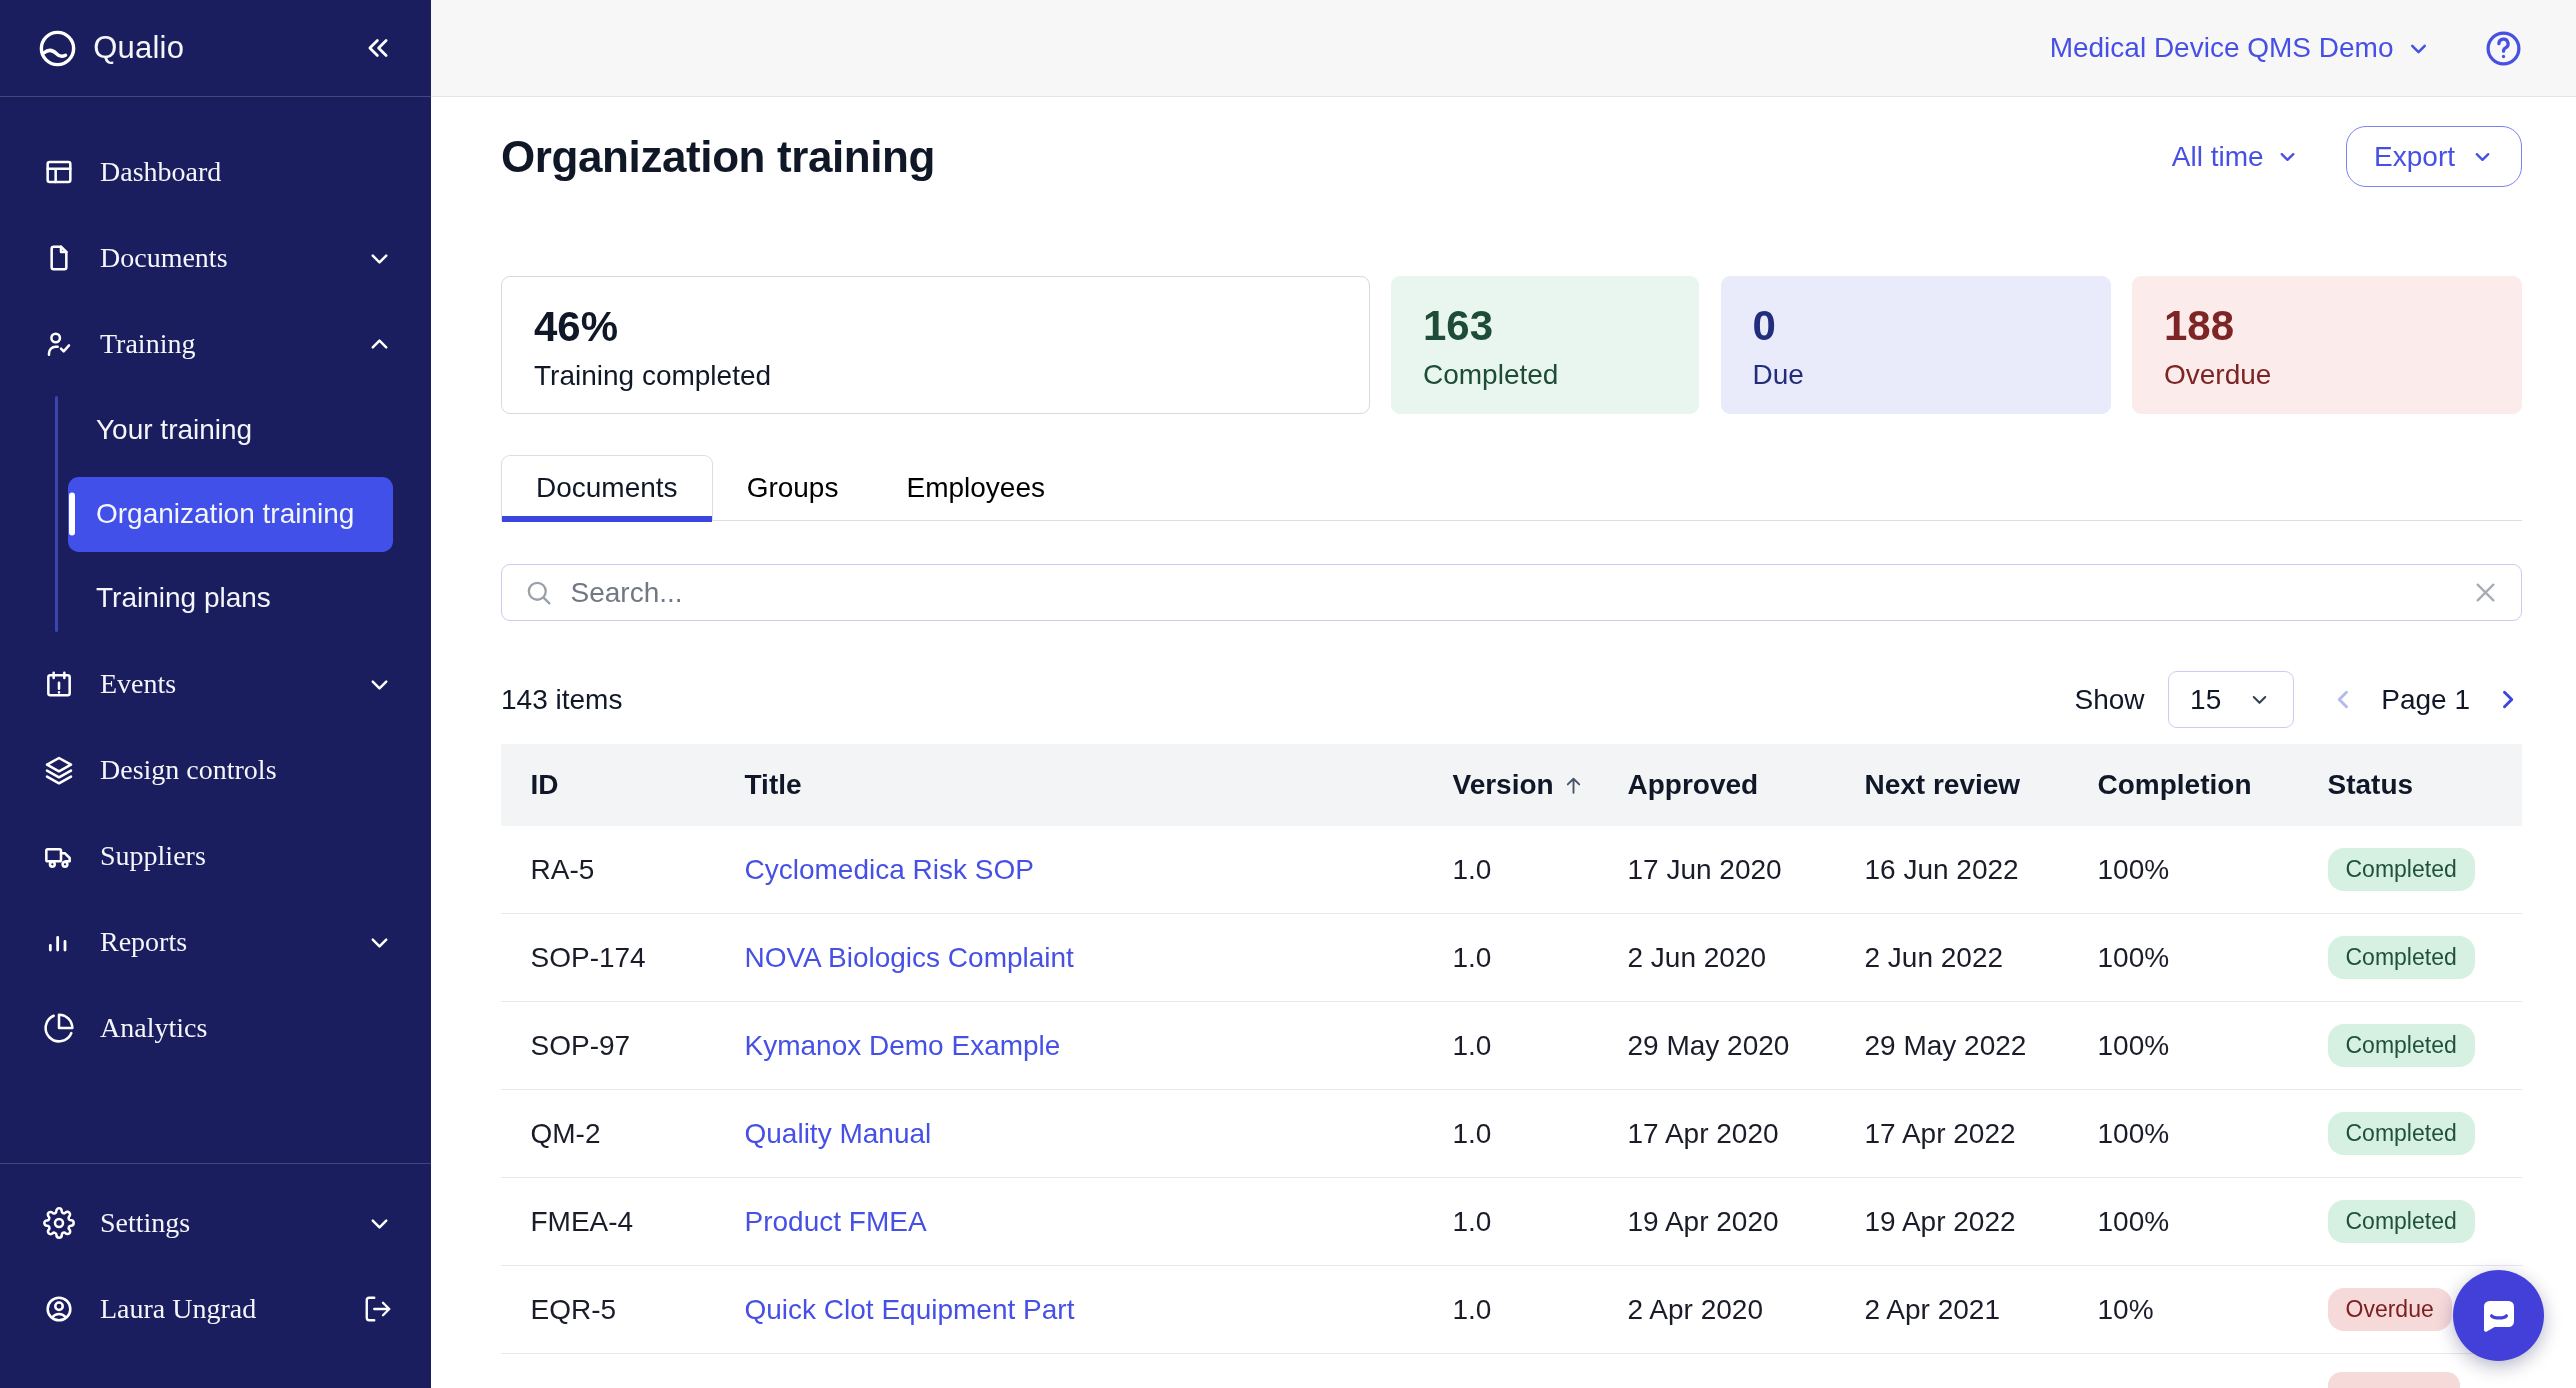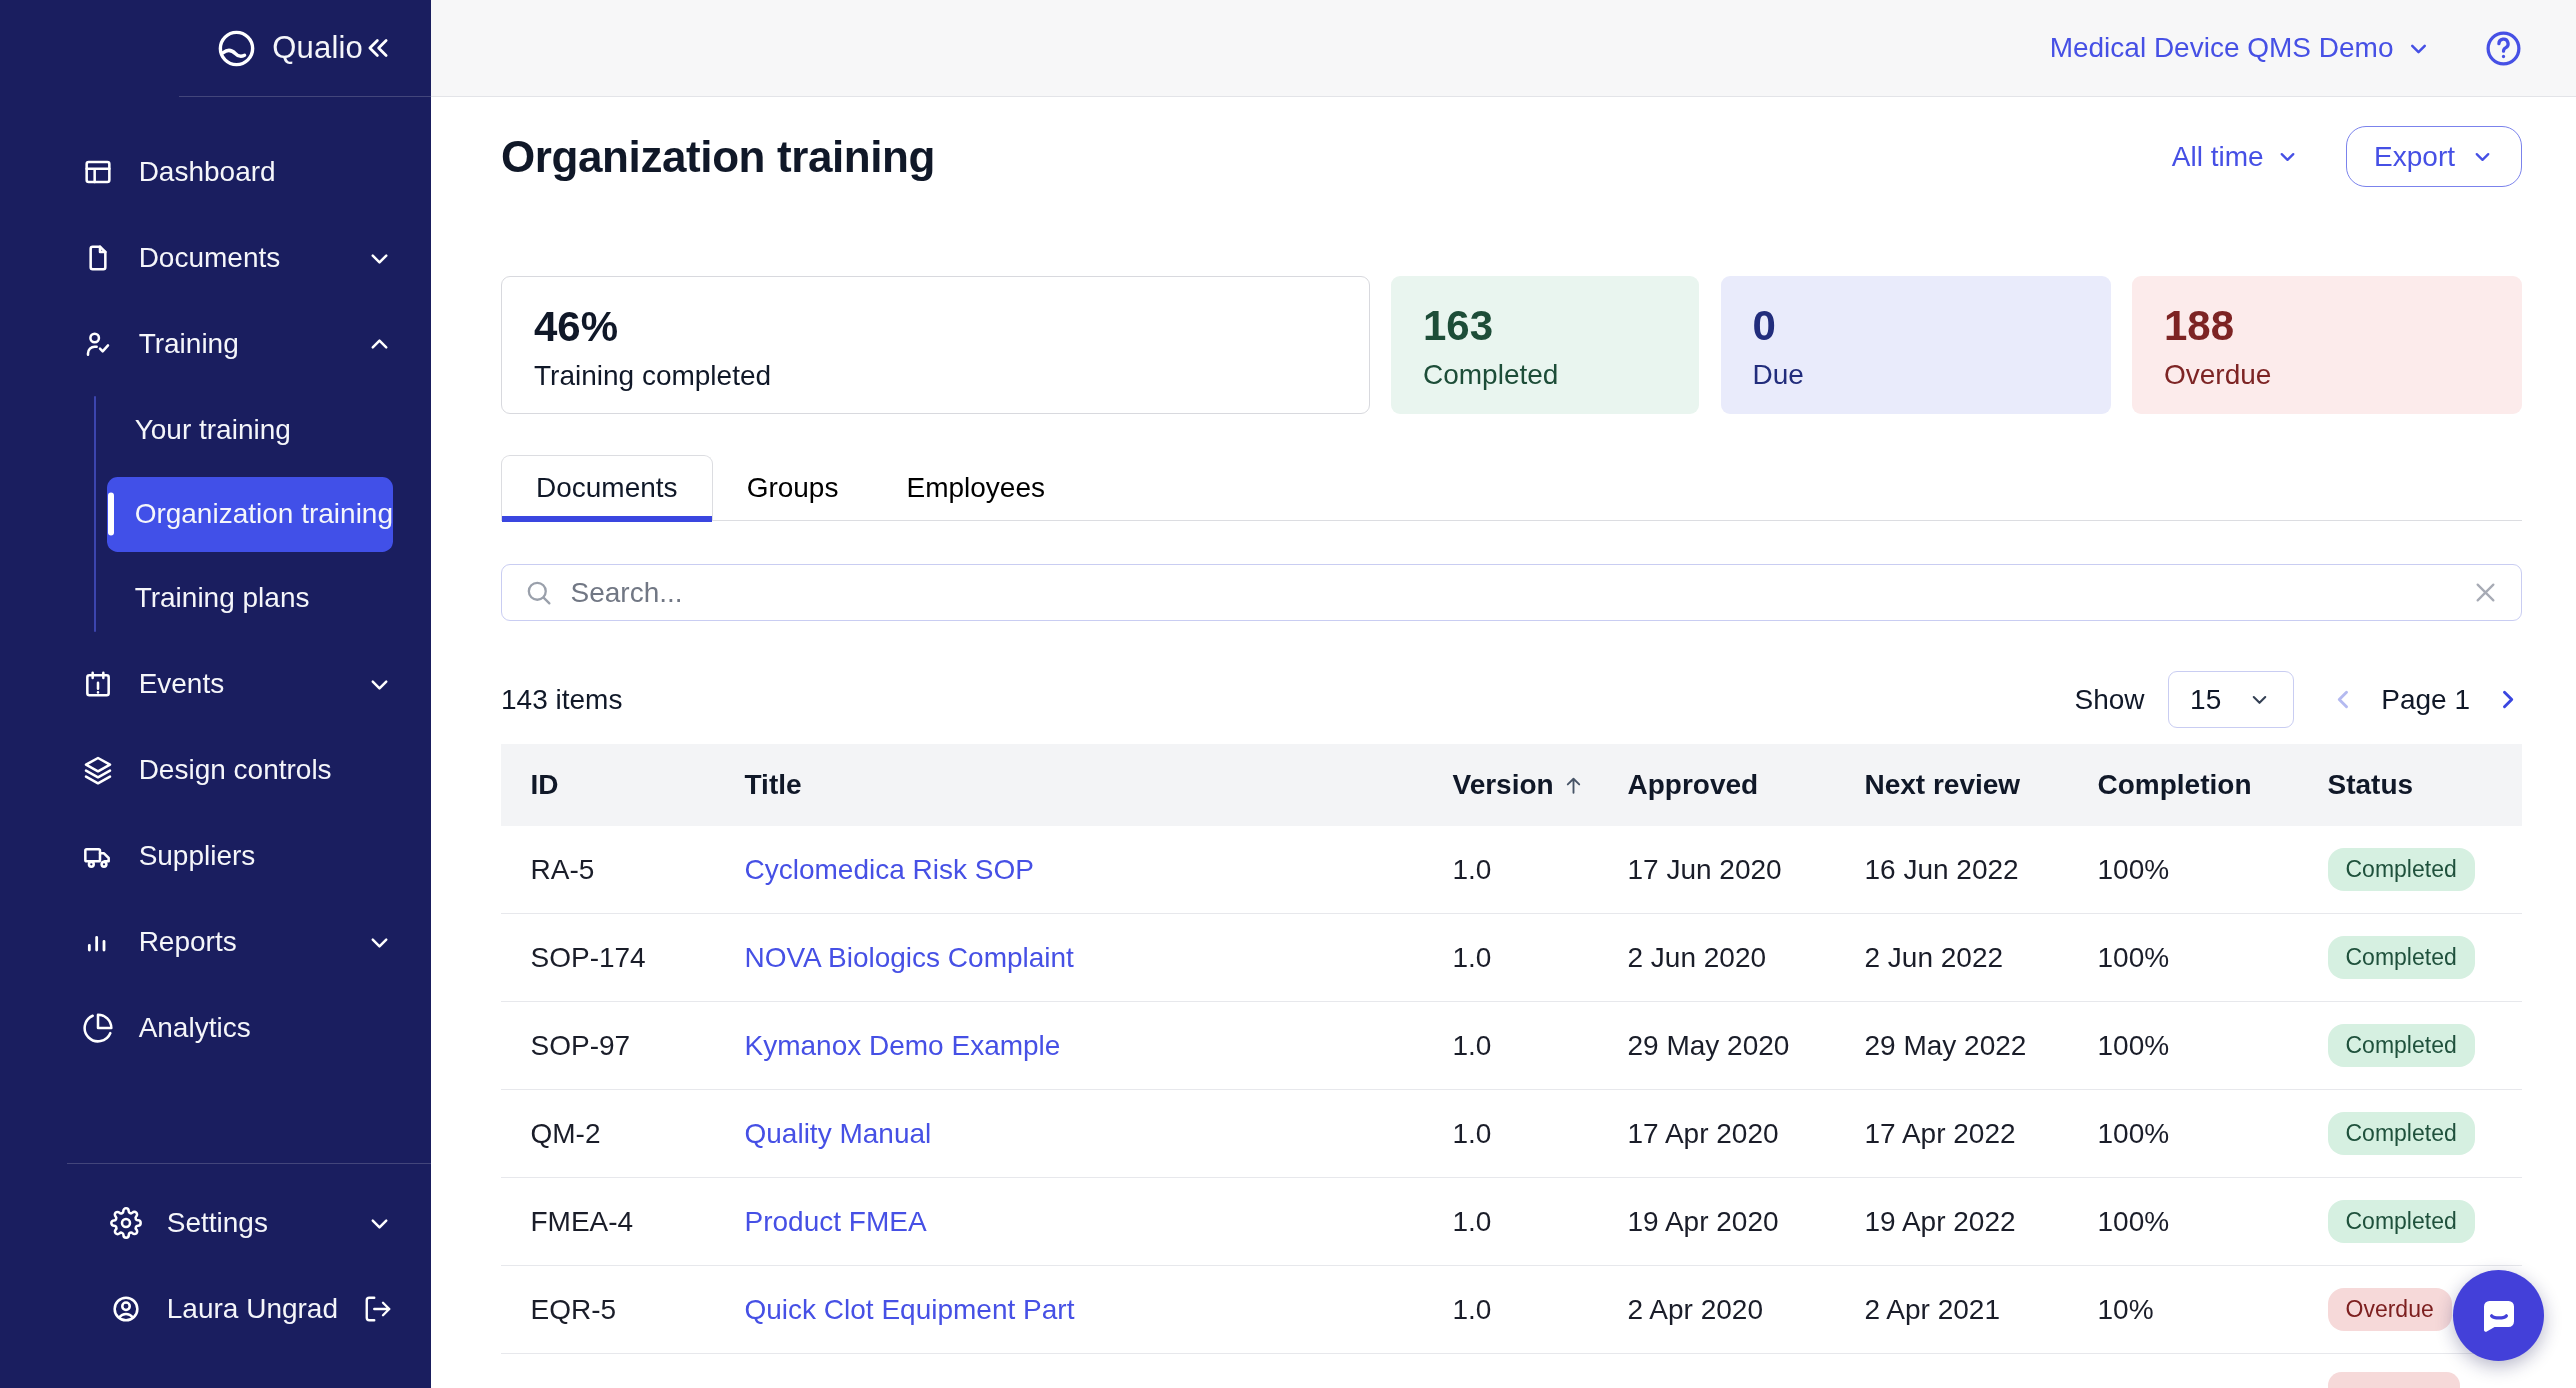--- a/index.html
+++ b/index.html
@@ -6,35 +6,35 @@
   body{
     width:2576px;height:1388px;overflow:hidden;position:relative;
     font-family:"Liberation Sans","DejaVu Sans",sans-serif;
     background:#ffffff;color:#101828;
   }
   svg{display:block;}
 
   
   .sidebar{
     position:absolute;left:0;top:0;width:431px;height:1388px;
-    background:#1a1e5f;color:#f5f6fa;display:flex;flex-direction:column;align-items:flex-end;
+    background:#1a1e5f;color:#f5f6fa;display:flex;flex-direction:column;
   }
   .brand-row{
     height:97px;flex:0 0 97px;display:flex;align-items:center;
     padding:0 38px 0 36px;box-sizing:border-box;
     border-bottom:0.9px solid rgba(255,255,255,0.18);
   }
   .brand-logo{width:43px;height:43px;color:#fff;}
   .brand-name{font-size:31px;font-weight:500;margin-left:14.3px;letter-spacing:0.2px;}
   .collapse-btn{margin-left:auto;width:30px;height:30px;color:#fff;cursor:pointer;}
 
   .nav{padding-top:32px;display:flex;flex-direction:column;}
   .nav-item{
     height:86px;display:flex;align-items:center;gap:25px;
-    padding-left:43px;padding-right:38px;font-size:28px;cursor:pointer;white-space:nowrap;
+    padding-left:43px;padding-right:38px;font-size:28px;cursor:pointer;white-space:nowrap;font-family:Liberation Serif, serif;
   }
   .nav-item .nav-icon{width:32px;height:32px;flex:0 0 32px;color:#fff;}
   .nav-item .chev{margin-left:auto;width:27px;height:27px;color:#fff;}
 
   .subnav{position:relative;}
   .subnav::before{
     content:"";position:absolute;left:55px;top:9px;bottom:9px;width:2.7px;
     background:#3c45ae;border-radius:1.8px;
   }
   .sub-item{

